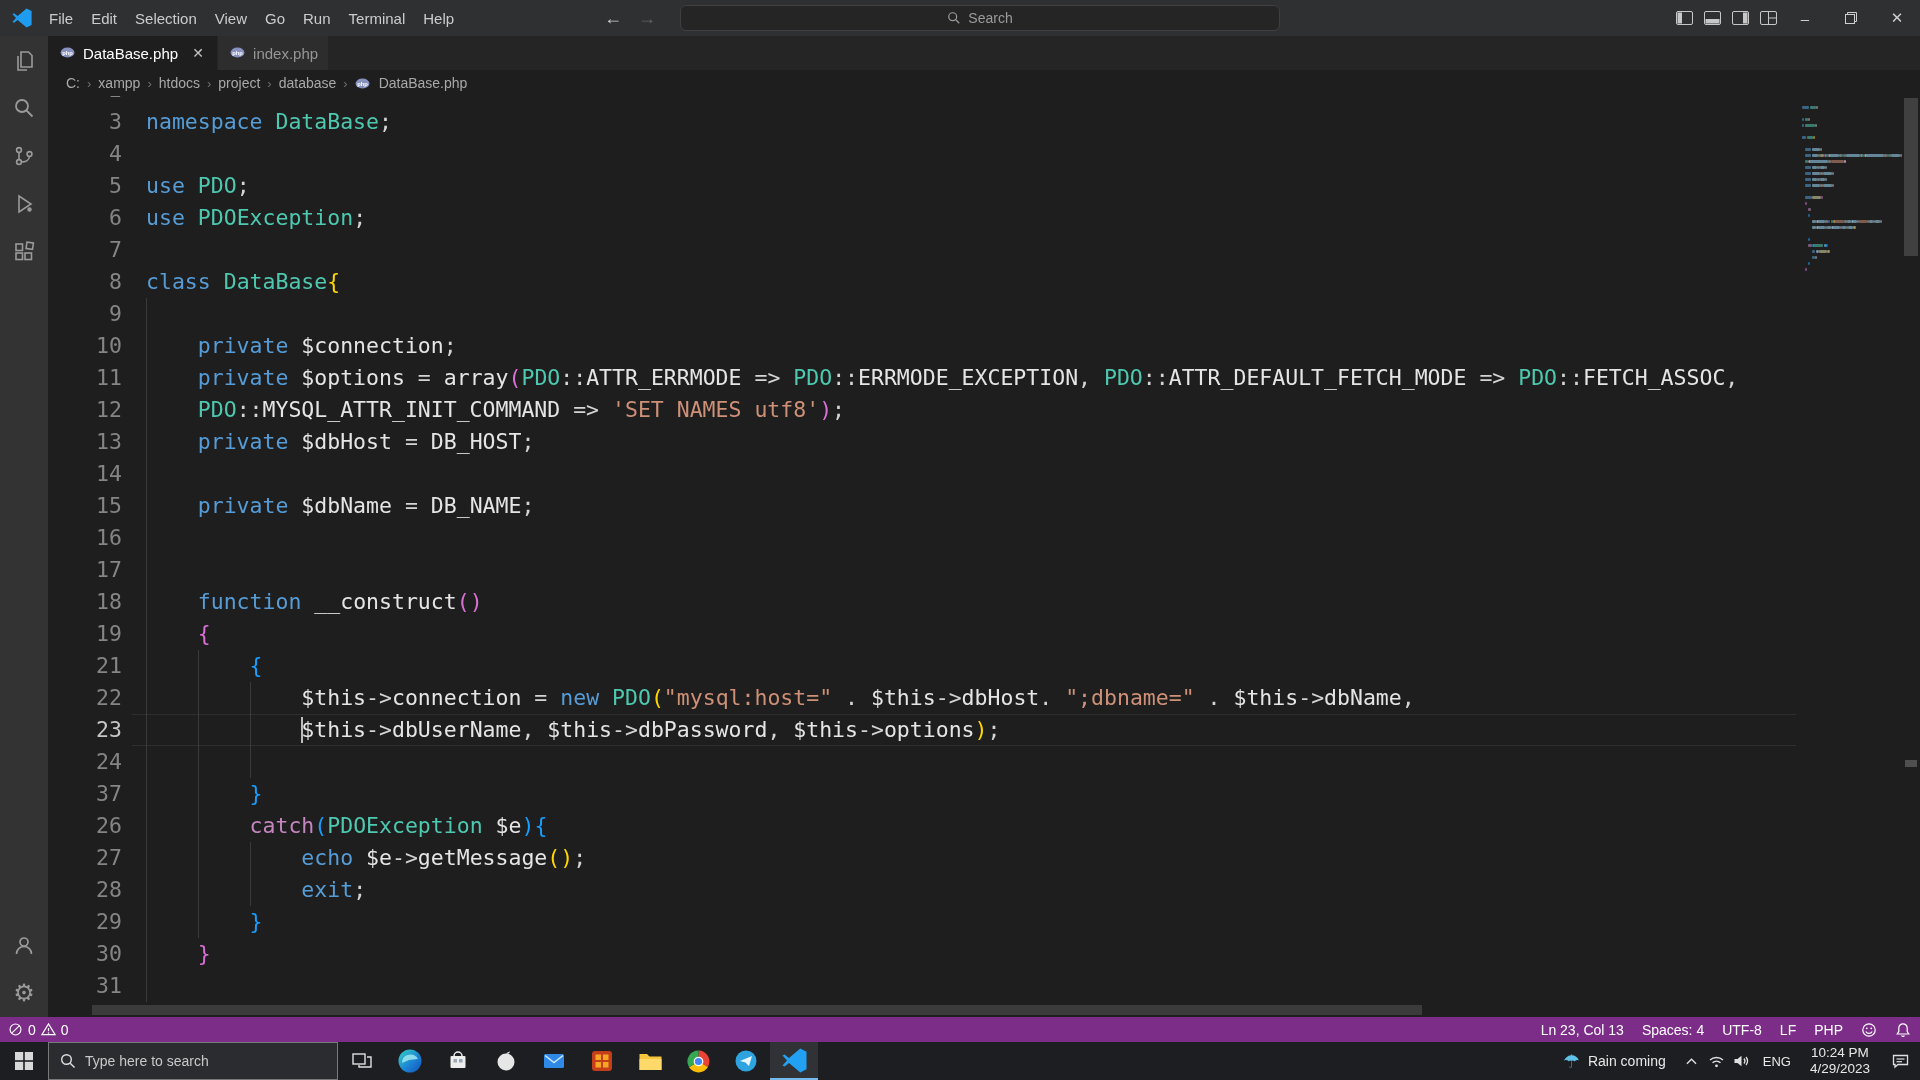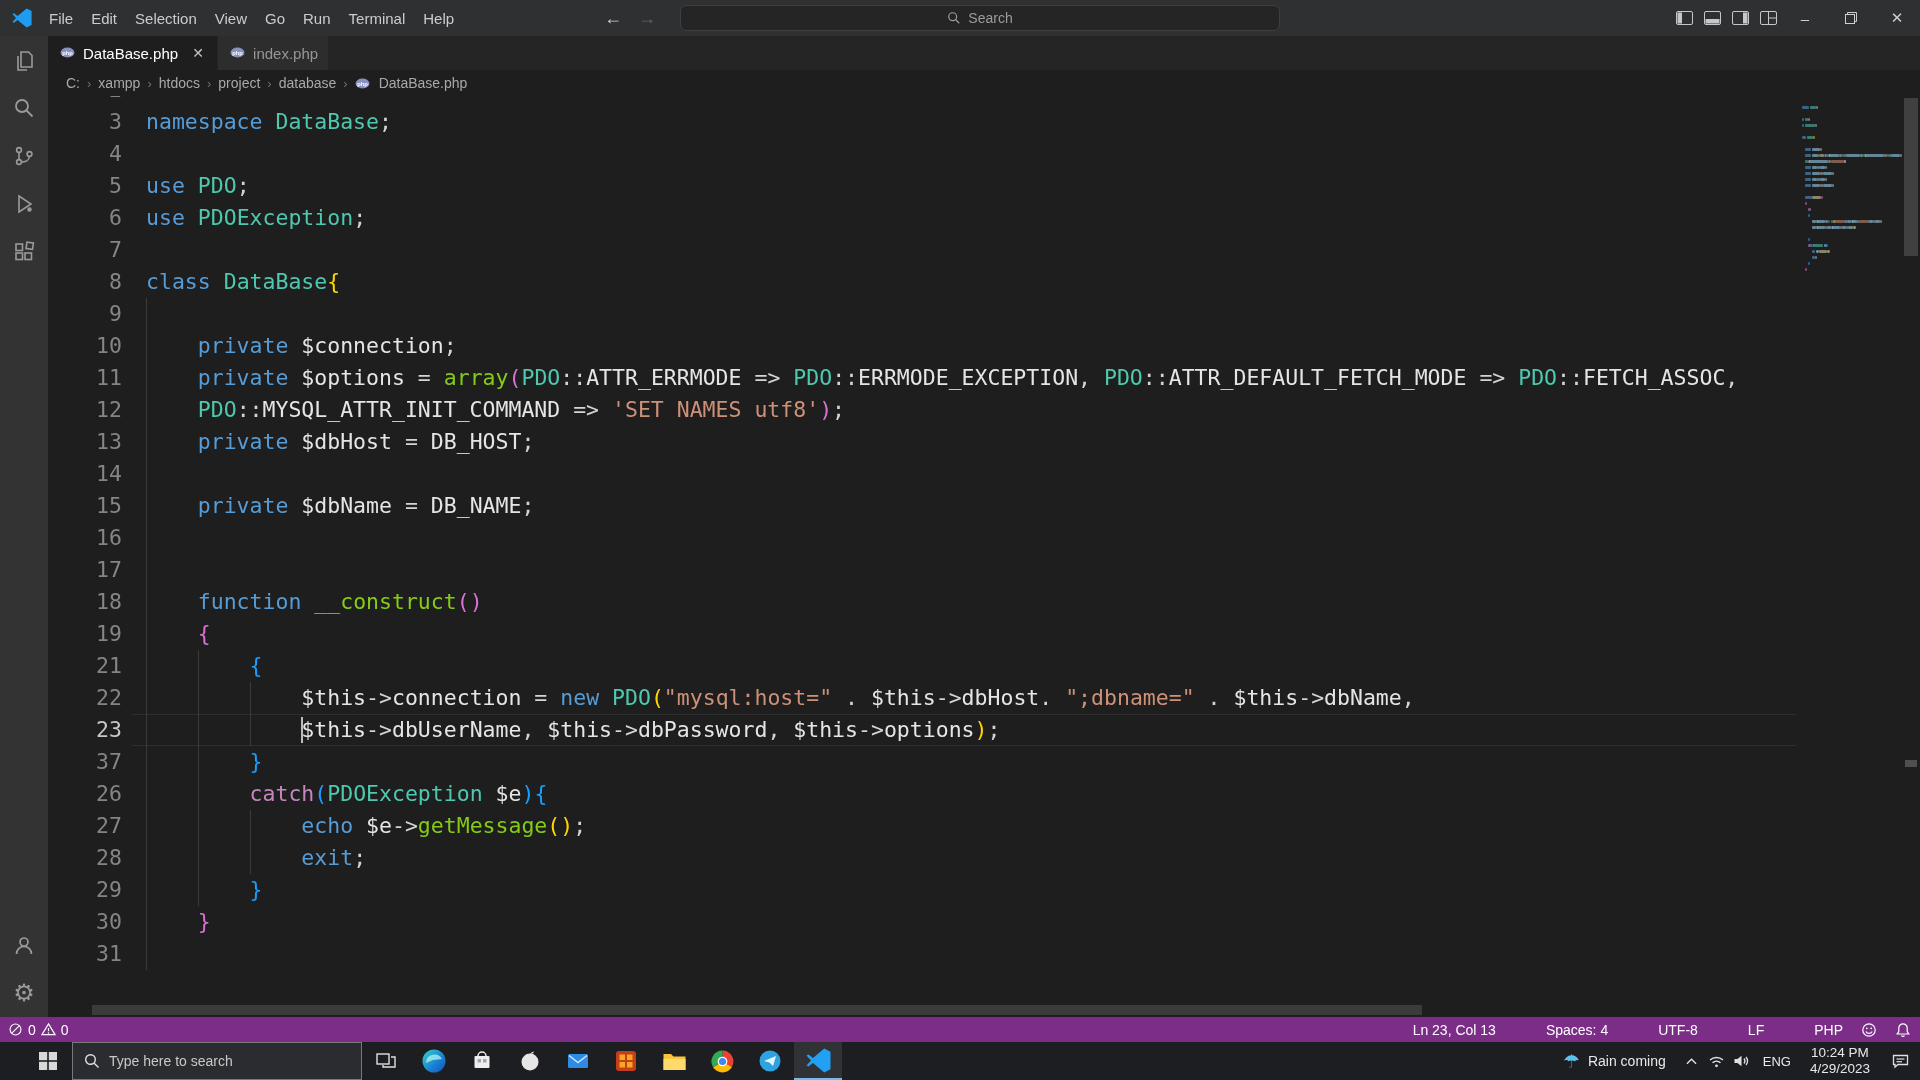--- a/index.html
+++ b/index.html
@@ -51,42 +51,42 @@
   .line { height:32px; position:relative; white-space:pre; font-family:"DejaVu Sans Mono", monospace;
           font-size:21.5px; line-height:32px; color:#d4d4d4; }
   .ln { position:absolute; left:0; width:74px; text-align:right; color:#858585; }
   .line.cur .ln { color:#c6c6c6; }
   .code { display:inline-block; margin-left:98px; }
   .guide { position:absolute; top:0; bottom:0; width:1px; background:#3a3a3a; }
   .cur-line { position:absolute; left:84px; right:0; top:0; bottom:0; border-top:1px solid #2e2e2e; border-bottom:1px solid #2e2e2e; }
   .cursor { position:absolute; top:3px; bottom:3px; width:2px; background:#bdbdbd; }
 
   .tk-kw{color:#569CD6} .tk-ctrl{color:#C586C0} .tk-type{color:#4EC9B0} .tk-var{color:#e5e5e5}
-  .tk-fn{color:#84cc16} .tk-str{color:#CE9178} .tk-def{color:#D4D4D4}
+  .tk-fn{color:#e5e5e5} .tk-str{color:#CE9178} .tk-def{color:#D4D4D4}
   .tk-b1{color:#FFD700} .tk-b2{color:#DA70D6} .tk-b3{color:#179FFF}
 
   .hscrollbar { position:absolute; left:44px; bottom:2px; width:1330px; height:10px; background:rgba(121,121,121,.32); }
 
   
   .minimap { position:absolute; left:1796px; top:96px; width:106px; bottom:63px; background:#1e1e1e; z-index:5; }
   .mm-bar { position:absolute; height:3px; border-radius:1px; opacity:.55; }
   .vscrollbar { position:absolute; left:1902px; top:96px; width:18px; bottom:63px; }
   .vthumb { position:absolute; top:2px; left:2px; right:2px; height:158px; background:rgba(121,121,121,.38); }
   .ruler-caret-mark { position:absolute; left:3px; right:3px; top:664px; height:7px; background:rgba(255,255,255,.22); }
 
   
   .statusbar { position:absolute; left:0; right:0; bottom:38px; height:25px; background:var(--statusbar_bg,#7b2d88);
                color:#ffffff; display:flex; align-items:center; justify-content:space-between; font-size:14px; z-index:40; }
   .sb-left, .sb-right { display:flex; align-items:center; height:100%; }
   .sb-item { display:flex; align-items:center; gap:5px; padding:0 8px; height:100%; }
   .sb-right .sb-item { padding:0 9px; }
 
   
   .taskbar { position:absolute; left:0; right:0; bottom:0; height:38px; background:var(--taskbar_bg,#1d1e22);
-             display:flex; align-items:stretch; color:#e8e8e8; z-index:50;padding-left:24px; }
+             display:flex; align-items:stretch; color:#e8e8e8; z-index:50; }
   .tb-slot { width:48px; display:flex; align-items:center; justify-content:center; }
   .tb-search { width:290px; display:flex; align-items:center; gap:9px; padding-left:11px;
                background:#2b2c30; border:1px solid #797979; color:#c9c9c9; font-size:14px; }
   .tb-app { width:48px; display:flex; align-items:center; justify-content:center; }
   .tb-app.active { background:rgba(255,255,255,.09); border-bottom:2px solid #76b9ed; }
   .tray { margin-left:auto; display:flex; align-items:center; }
   .tray-weather { display:flex; align-items:center; gap:8px; padding:0 13px; font-size:14px; }
   .umbrella { font-size:19px; color:#5ec1e8; }
   .tray-icon { width:25px; height:38px; display:flex; align-items:center; justify-content:center; }
   .tray-lang { font-size:13px; padding:0 9px; }
@@ -279,20 +279,21 @@
       <div class="line"><span class="guide" style="left: 98px;"></span><span class="ln">13</span><span class="code"><span class="tk-def">    </span><span class="tk-kw">private</span><span class="tk-def"> </span><span class="tk-var">$dbHost</span><span class="tk-def"> = </span><span class="tk-var">DB_HOST</span><span class="tk-def">;</span></span></div>
       <div class="line"><span class="guide" style="left: 98px;"></span><span class="ln">14</span></div>
       <div class="line"><span class="guide" style="left: 98px;"></span><span class="ln">15</span><span class="code"><span class="tk-def">    </span><span class="tk-kw">private</span><span class="tk-def"> </span><span class="tk-var">$dbName</span><span class="tk-def"> = </span><span class="tk-var">DB_NAME</span><span class="tk-def">;</span></span></div>
       <div class="line"><span class="guide" style="left: 98px;"></span><span class="ln">16</span></div>
       <div class="line"><span class="guide" style="left: 98px;"></span><span class="ln">17</span><span class="code"></span></div>
       <div class="line"><span class="guide" style="left: 98px;"></span><span class="ln">18</span><span class="code"><span class="tk-def">    </span><span class="tk-kw">function</span><span class="tk-def"> </span><span class="tk-fn">__construct</span><span class="tk-b2">()</span></span></div>
       <div class="line"><span class="guide" style="left: 98px;"></span><span class="ln">19</span><span class="code"><span class="tk-def">    </span><span class="tk-b2">{</span></span></div>
       <div class="line"><span class="guide" style="left: 98px;"></span><span class="guide" style="left: 149.776px;"></span><span class="ln">21</span><span class="code"><span class="tk-def">        </span><span class="tk-b3">{</span></span></div>
       <div class="line"><span class="guide" style="left: 98px;"></span><span class="guide" style="left: 149.776px;"></span><span class="guide" style="left: 201.553px;"></span><span class="ln">22</span><span class="code"><span class="tk-def">            </span><span class="tk-var">$this</span><span class="tk-def">-&gt;</span><span class="tk-var">connection</span><span class="tk-def"> = </span><span class="tk-kw">new</span><span class="tk-def"> </span><span class="tk-type">PDO</span><span class="tk-b1">(</span><span class="tk-str">"mysql:host="</span><span class="tk-def"> . </span><span class="tk-var">$this</span><span class="tk-def">-&gt;</span><span class="tk-var">dbHost</span><span class="tk-def">. </span><span class="tk-str">";dbname="</span><span class="tk-def"> . </span><span class="tk-var">$this</span><span class="tk-def">-&gt;</span><span class="tk-var">dbName</span><span class="tk-def">,</span></span></div>
       <div class="line cur"><div class="cur-line"></div><span class="guide" style="left: 98px;"></span><span class="guide" style="left: 149.776px;"></span><span class="guide" style="left: 201.553px;"></span><span class="ln">23</span><span class="code"><span class="tk-def">            </span><span class="tk-var">$this</span><span class="tk-def">-&gt;</span><span class="tk-var">dbUserName</span><span class="tk-def">, </span><span class="tk-var">$this</span><span class="tk-def">-&gt;</span><span class="tk-var">dbPassword</span><span class="tk-def">, </span><span class="tk-var">$this</span><span class="tk-def">-&gt;</span><span class="tk-var">options</span><span class="tk-b1">)</span><span class="tk-def">;</span></span><div class="cursor" style="left: 253.329px;"></div></div>
+      <div class="line"><span class="guide" style="left: 98px;"></span><span class="guide" style="left: 149.776px;"></span><span class="guide" style="left: 201.553px;"></span><span class="ln">24</span><span class="code"></span></div>
       <div class="line"><span class="guide" style="left: 98px;"></span><span class="guide" style="left: 149.776px;"></span><span class="ln">37</span><span class="code"><span class="tk-def">        </span><span class="tk-b3">}</span></span></div>
       <div class="line"><span class="guide" style="left: 98px;"></span><span class="guide" style="left: 149.776px;"></span><span class="ln">26</span><span class="code"><span class="tk-def">        </span><span class="tk-ctrl">catch</span><span class="tk-b3">(</span><span class="tk-type">PDOException</span><span class="tk-def"> </span><span class="tk-var">$e</span><span class="tk-b3">)</span><span class="tk-b3">{</span></span></div>
       <div class="line"><span class="guide" style="left: 98px;"></span><span class="guide" style="left: 149.776px;"></span><span class="guide" style="left: 201.553px;"></span><span class="ln">27</span><span class="code"><span class="tk-def">            </span><span class="tk-kw">echo</span><span class="tk-def"> </span><span class="tk-var">$e</span><span class="tk-def">-&gt;</span><span class="tk-fn">getMessage</span><span class="tk-b1">()</span><span class="tk-def">;</span></span></div>
       <div class="line"><span class="guide" style="left: 98px;"></span><span class="guide" style="left: 149.776px;"></span><span class="guide" style="left: 201.553px;"></span><span class="ln">28</span><span class="code"><span class="tk-def">            </span><span class="tk-kw">exit</span><span class="tk-def">;</span></span></div>
       <div class="line"><span class="guide" style="left: 98px;"></span><span class="guide" style="left: 149.776px;"></span><span class="ln">29</span><span class="code"><span class="tk-def">        </span><span class="tk-b3">}</span></span></div>
       <div class="line"><span class="guide" style="left: 98px;"></span><span class="ln">30</span><span class="code"><span class="tk-def">    </span><span class="tk-b2">}</span></span></div>
       <div class="line"><span class="guide" style="left: 98px;"></span><span class="ln">31</span><span class="code"></span></div>
     </div>
   <div class="hscrollbar"></div>
 </div>
@@ -432,21 +433,21 @@
       <span>0</span>
       <svg width="15" height="15" viewBox="0 0 16 16">
           <path d="M8 2 L15 13.5 H1 Z" fill="none" stroke="#fff" stroke-width="1.2"></path>
           <line x1="8" y1="6.5" x2="8" y2="9.8" stroke="#fff" stroke-width="1.3"></line>
           <circle cx="8" cy="11.8" r="0.8" fill="#fff"></circle>
         </svg>
       <span>0</span>
     </div>
   </div>
   <div class="sb-right">
-    <div id="status-items" style="display:flex; height:100%;gap:32px;">
+    <div id="status-items" style="display:flex; height:100%;">
         <div class="sb-item">Ln 23, Col 13</div>
         <div class="sb-item">Spaces: 4</div>
         <div class="sb-item">UTF-8</div>
         <div class="sb-item">LF</div>
         <div class="sb-item">PHP</div>
       </div>
     <div class="sb-item">
       <svg width="16" height="16" viewBox="0 0 16 16">
           <circle cx="8" cy="8" r="6.2" fill="none" stroke="#fff" stroke-width="1.2"></circle>
           <circle cx="5.8" cy="6.3" r="0.9" fill="#fff"></circle>

